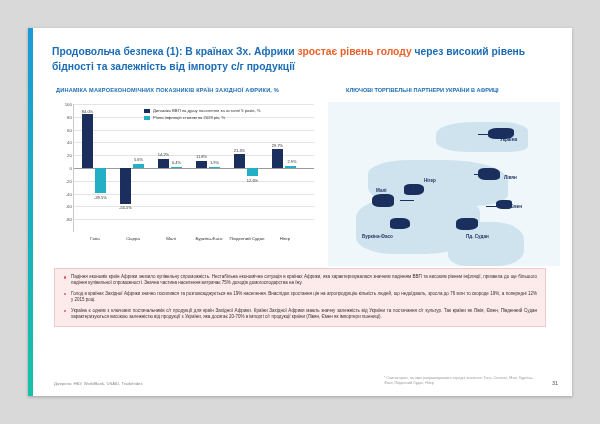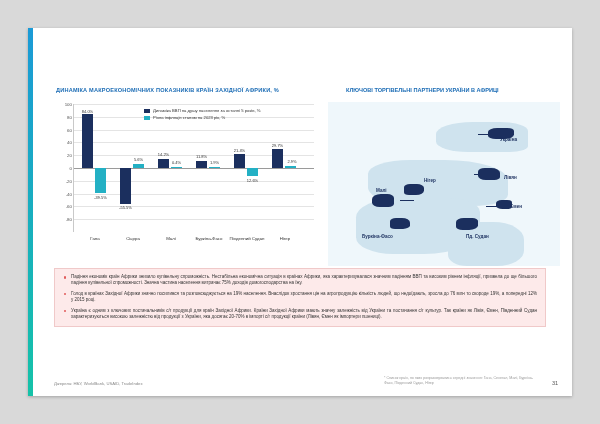--- a/index.html
+++ b/index.html
@@ -224,20 +224,23 @@
     font-size: 5.5px;
     color: #555;
   }
 </style>
 </head>
 <body>
 
 <div class="slide">
   <div class="edge-left"></div>
 
+  <div class="title">
+    <span>Продовольча безпека (1): В країнах Зх. Африки </span><span class="accent">зростає рівень голоду</span><span> через високий рівень бідності та залежність від імпорту с/г продукції</span>
+  </div>
 
   <div class="chart-head">ДИНАМІКА МАКРОЕКОНОМІЧНИХ ПОКАЗНИКІВ КРАЇН ЗАХІДНОЇ АФРИКИ, %</div>
 
   <div class="chart-area">
     <div class="axis-labels">
       <span style="top:0px">100</span>
       <span style="top:12.8px">80</span>
       <span style="top:25.6px">60</span>
       <span style="top:38.4px">40</span>
       <span style="top:51.2px">20</span>

